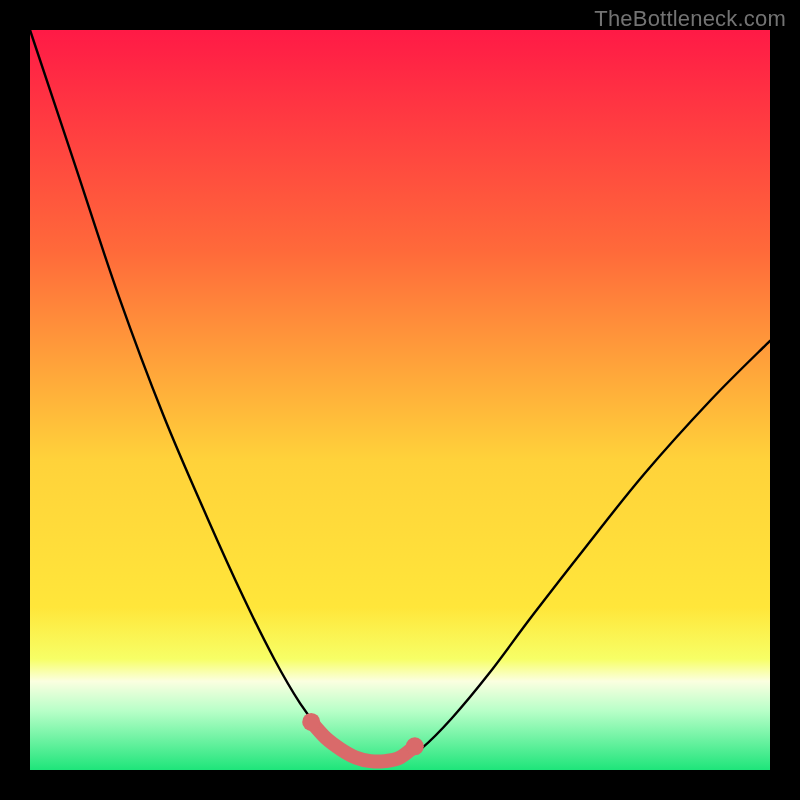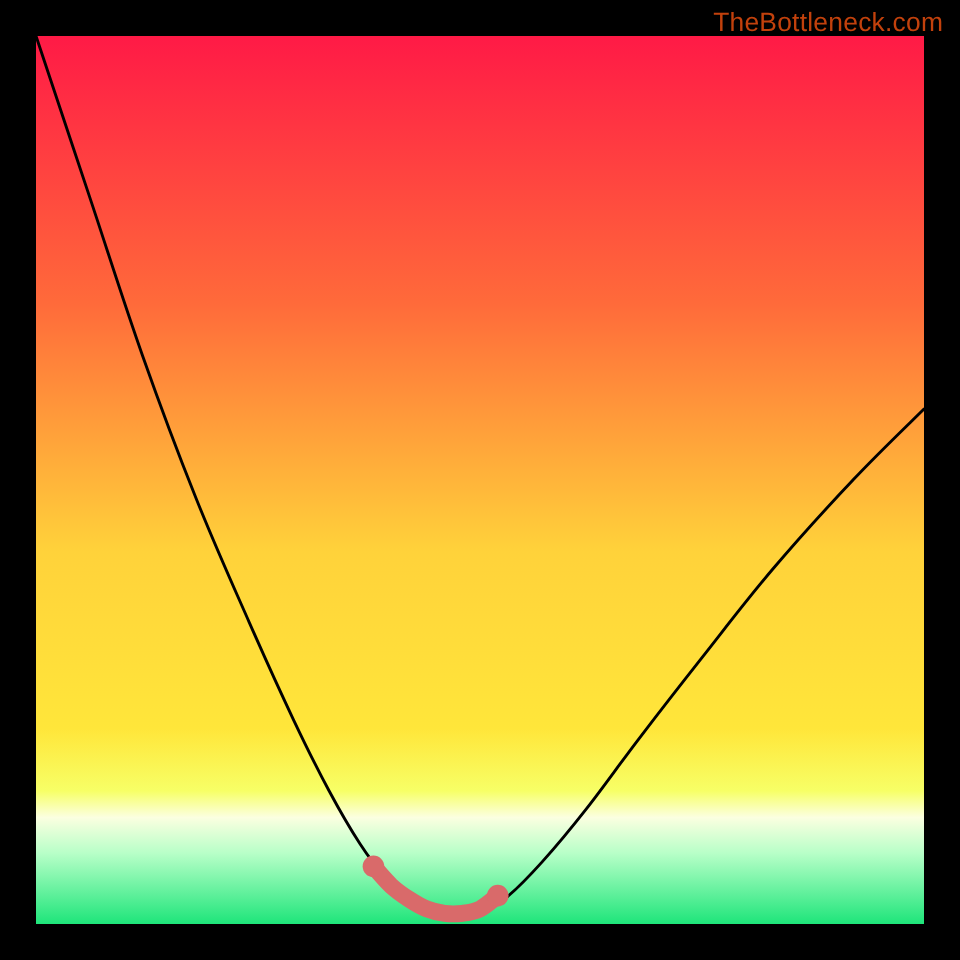--- a/index.html
+++ b/index.html
@@ -36,21 +36,21 @@
     left: 0;
     top: 0;
     width: 740px;
     height: 740px;
     overflow: visible;
   }
   .watermark {
     position: absolute;
     top: 6px;
     right: 14px;
-    color: #c2410c;
+    color: #737373;
     font-size: 22px;
     font-weight: 500;
     letter-spacing: 0.2px;
   }
 </style>
 </head>
 <body>
 
 <div class="frame">
 

